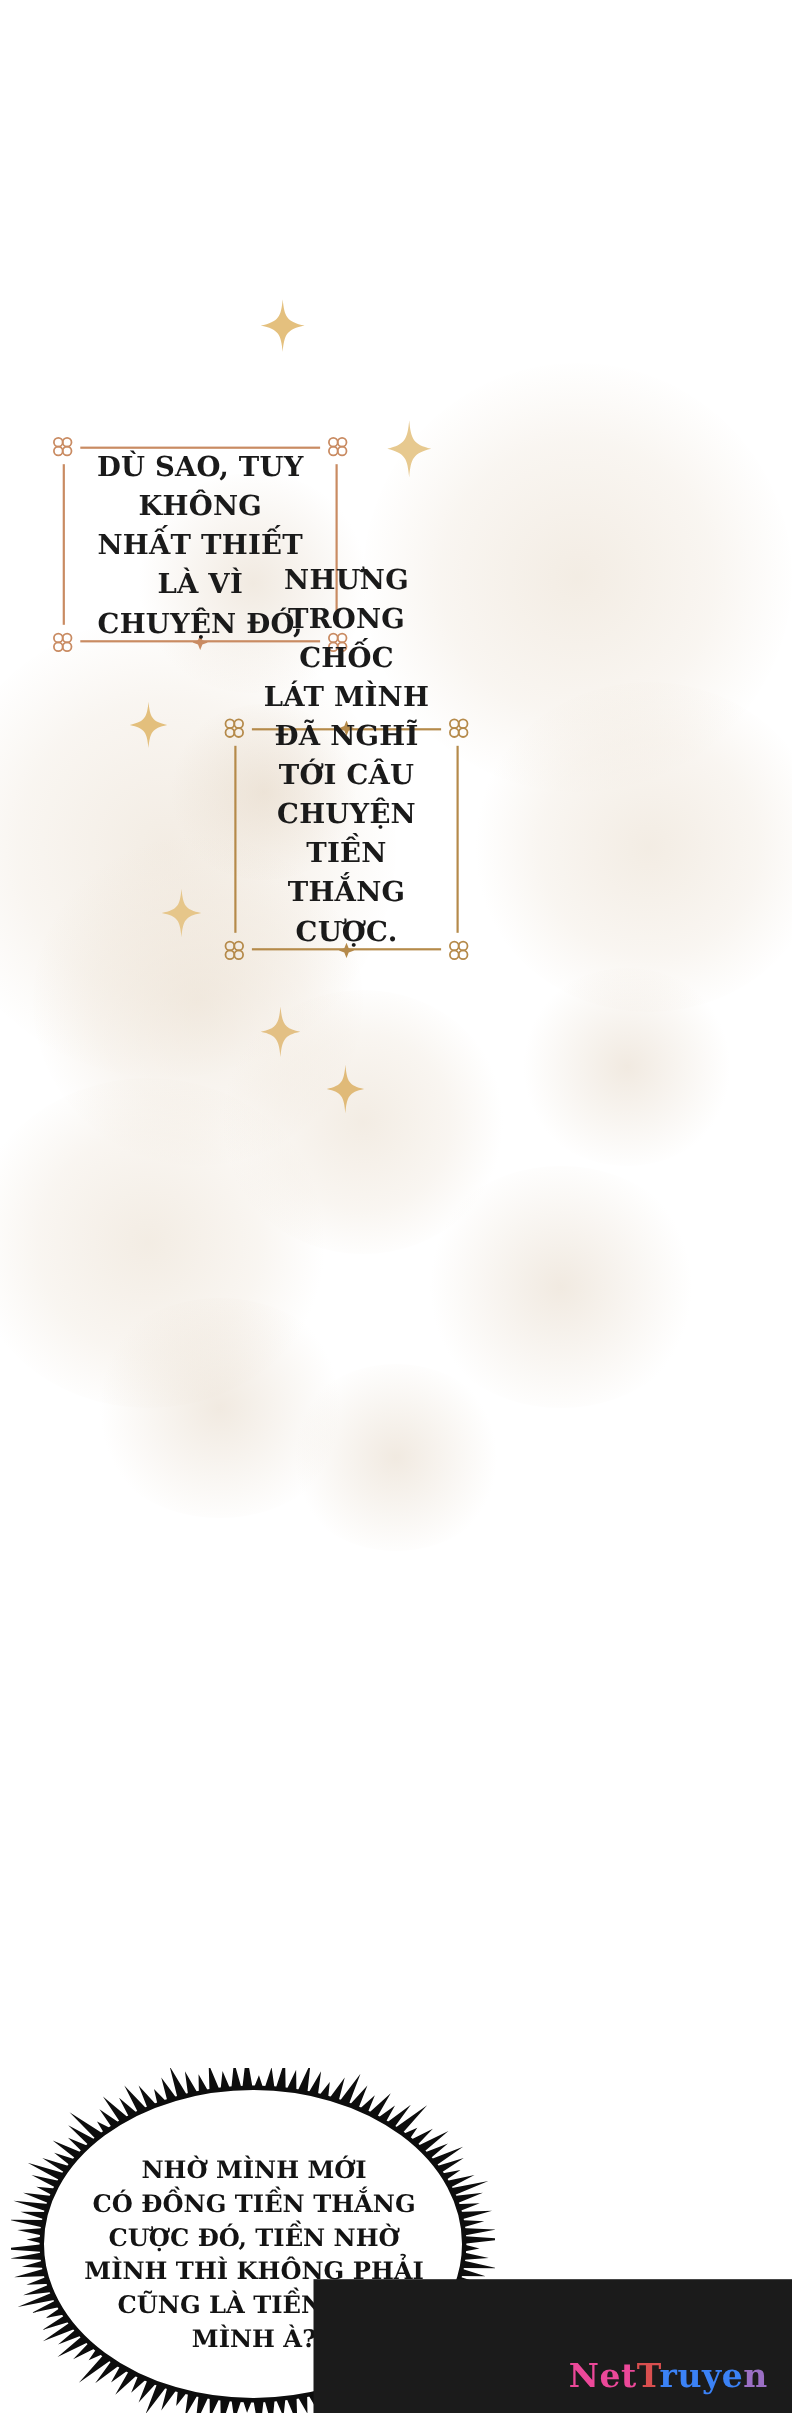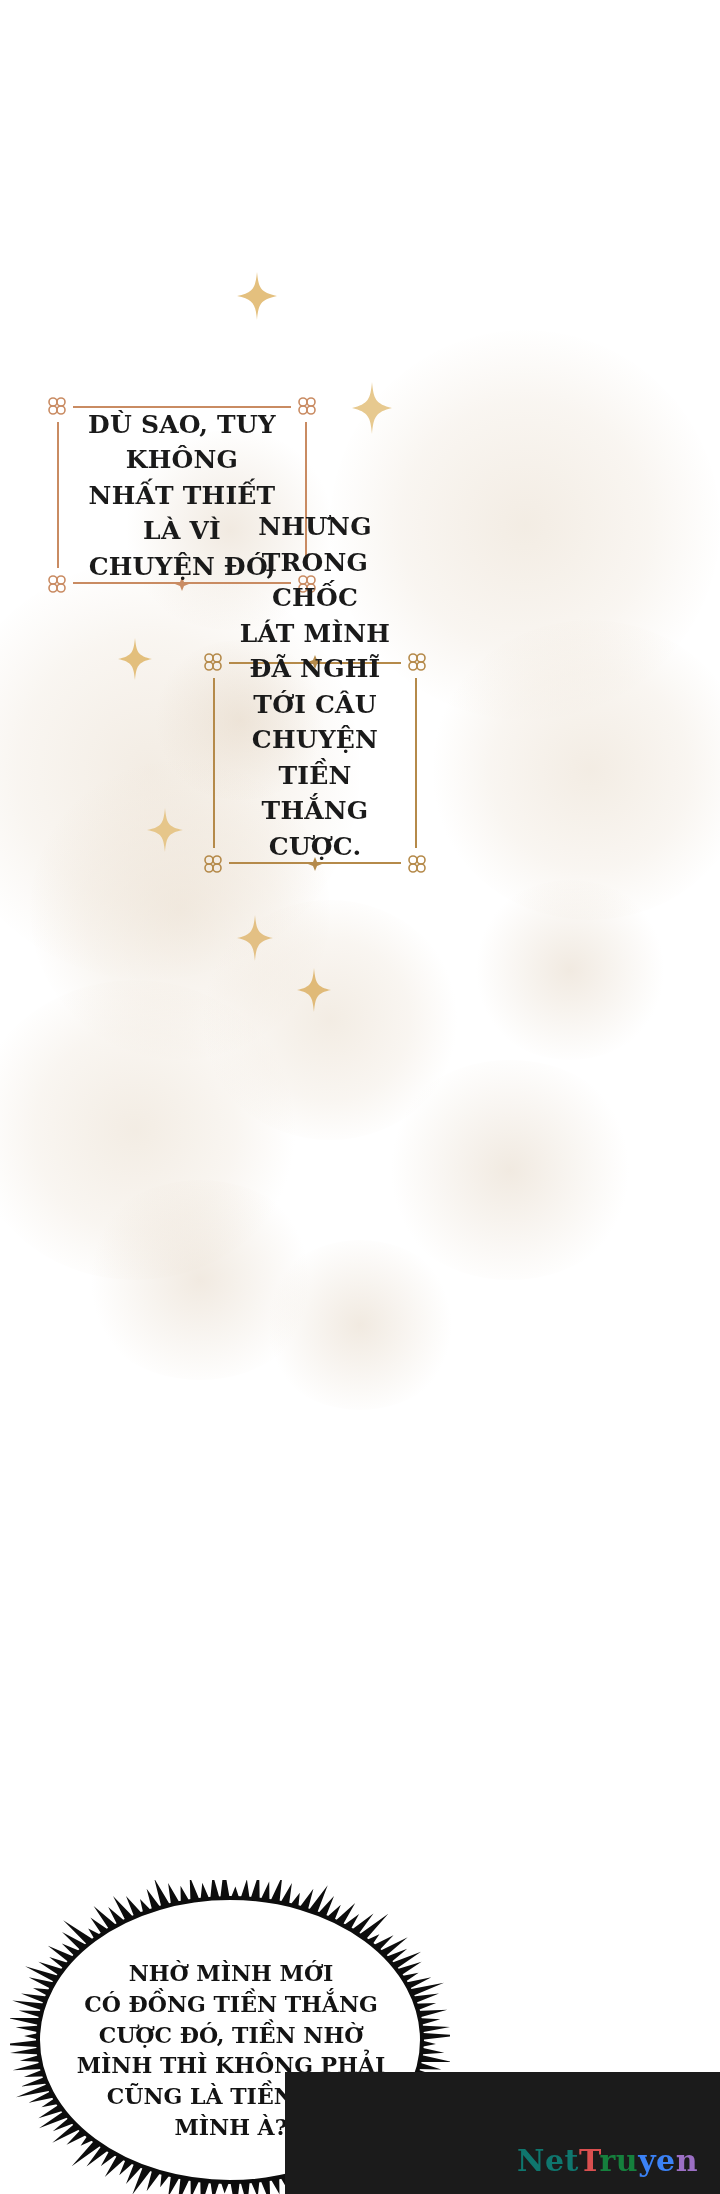--- a/index.html
+++ b/index.html
@@ -130,23 +130,23 @@
   #watermark {
     position: absolute;
     right: 22px;
     bottom: 18px;
     font-family: "DejaVu Serif", "Liberation Serif", serif;
     font-size: 30px;
     font-weight: bold;
     letter-spacing: 0.5px;
     line-height: 1;
   }
-  #watermark .w1 { color: #0f766e; }
+  #watermark .w1 { color: #ec4899; }
   #watermark .w2 { color: #d94f4f; }
-  #watermark .w3 { color: #15803d; }
+  #watermark .w3 { color: #3b82f6; }
   #watermark .w4 { color: #3b82f6; }
   #watermark .w5 { color: #9b6fc4; }
 </style>
 </head>
 <body>
 
 <div id="page">
 
   <div class="cloud" style="left:-60px; top:560px; width:420px; height:420px;"></div>
   <div class="cloud" style="left:30px; top:760px; width:300px; height:300px;"></div>

